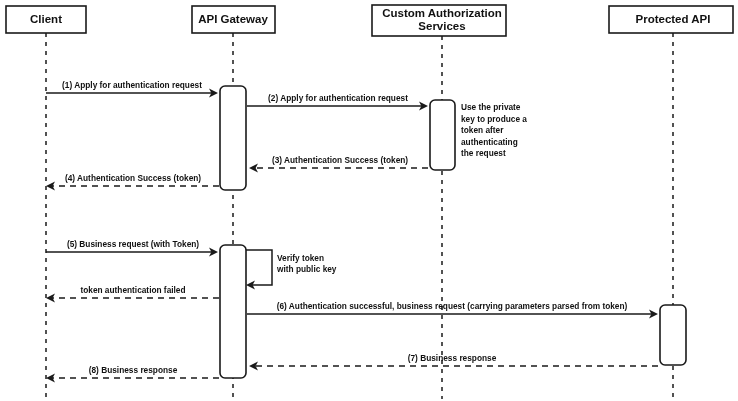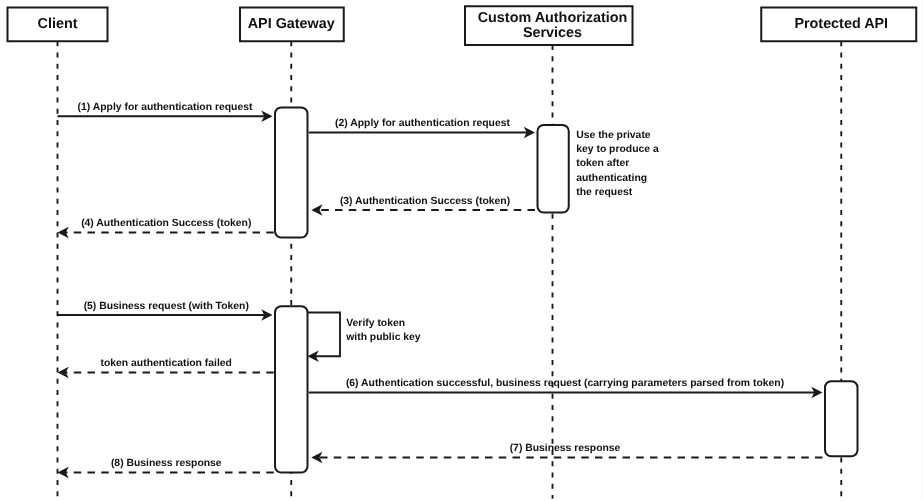--- a/index.html
+++ b/index.html
@@ -7,21 +7,21 @@
     padding: 0;
     background: #ffffff;
   }
   body {
     font-family: "Liberation Sans", sans-serif;
   }
   #diagram-root {
     position: relative;
     width: 738px;
     height: 401px;
-    background: #e5e5e5;
+    background: #3b82f6;
     overflow: hidden;
   }
   svg.seq {
     display: block;
     width: 738px;
     height: 401px;
     background: #ffffff;
   }
   .lifeline-box {
     fill: #ffffff;

